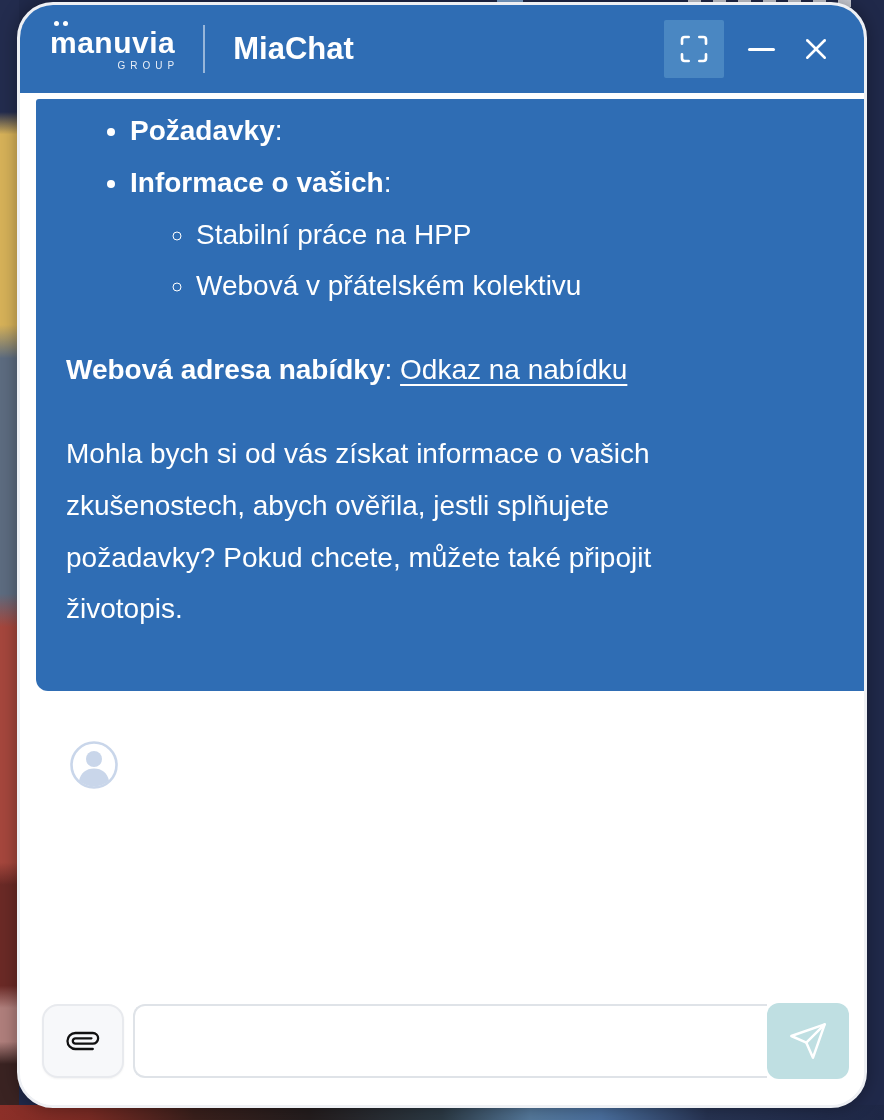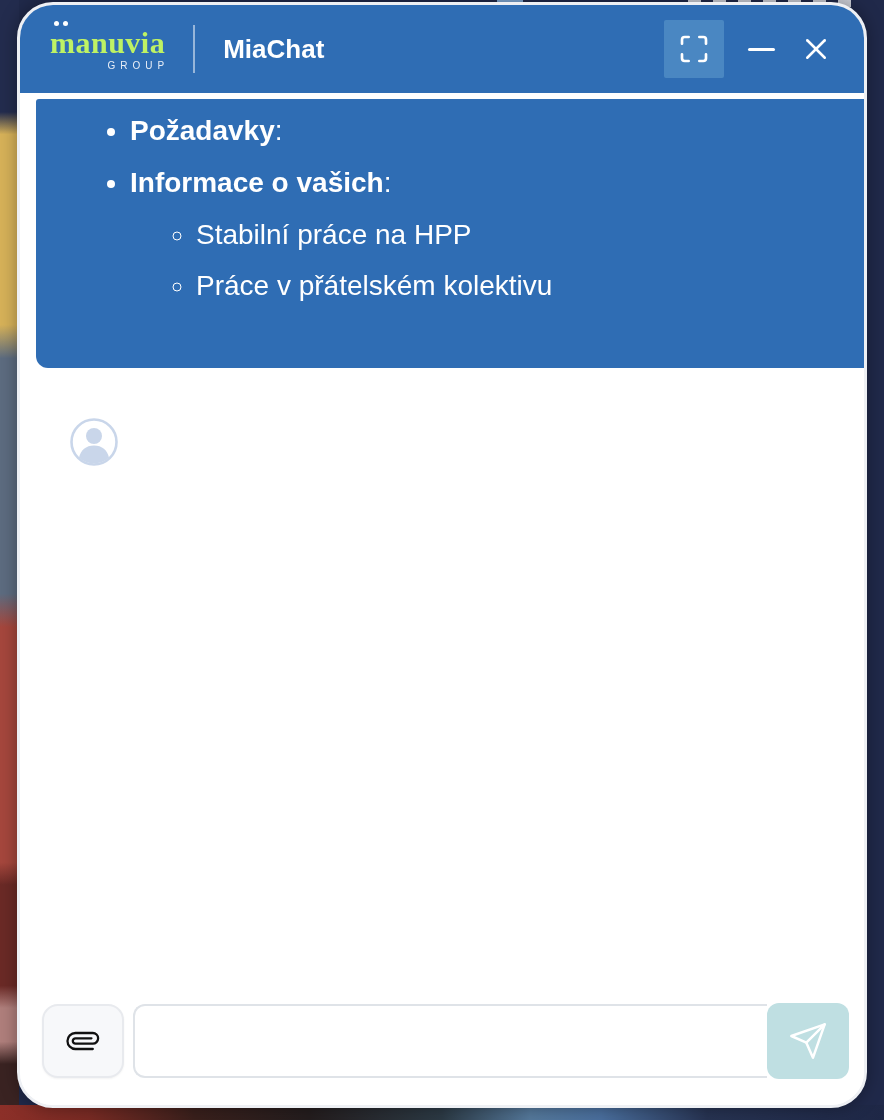--- a/index.html
+++ b/index.html
@@ -52,37 +52,37 @@
 
   
   .chat-header{
     height:88px;flex:0 0 88px;
     background:#2f6db4;
     display:flex;align-items:center;
     padding:0 30px 0 30px;
   }
   .logo{position:relative;line-height:1;}
   .logo-text{
-    color:#bef264;font-size:30px;font-weight:700;letter-spacing:.5px;
-    font-family:Liberation Serif, serif;
+    color:#ffffff;font-size:30px;font-weight:700;letter-spacing:.5px;
+    font-family:Liberation Sans, sans-serif;
   }
   .logo-dots{
     position:absolute;top:-7px;left:4px;
     width:5px;height:5px;border-radius:50%;background:#fff;
     box-shadow:9px 0 0 #fff;
   }
   .logo-sub{
     color:#e8eef7;font-size:10px;letter-spacing:5px;
     text-align:right;margin-top:3px;margin-right:-4px;
   }
   .header-divider{
     width:2px;height:48px;background:rgba(255,255,255,.5);
     margin:0 28px;flex:0 0 2px;
   }
-  .app-title{color:#fff;font-size:26px;font-weight:700;}
+  .app-title{color:#fff;font-size:31px;font-weight:700;}
   .header-controls{margin-left:auto;display:flex;align-items:center;gap:22px;}
   .expand-btn{
     width:60px;height:58px;background:#4a87c2;border:none;cursor:pointer;
     display:flex;align-items:center;justify-content:center;border-radius:2px;
     padding:0;
   }
   .icon-btn{
     background:transparent;border:none;cursor:pointer;padding:0;
     display:flex;align-items:center;justify-content:center;
   }
@@ -185,27 +185,33 @@
   <main class="chat-area">
     <div class="bubble">
       <ul class="l1">
         <li>
           <span class="b">Požadavky</span><span>:</span>
         </li>
         <li>
           <span class="b">Informace o vašich</span><span>:</span>
           <ul class="l2">
             <li>Stabilní práce na HPP</li>
-            <li>Práce v přátelském kolektivu</li>
+            <li>Webová v přátelském kolektivu</li>
           </ul>
         </li>
       </ul>
 
-
-
+      <p class="kv">
+        <span class="b">Webová adresa nabídky</span><span>:</span>
+        <span> </span>
+        <a href="#">Odkaz na nabídku</a>
+      </p>
+
+
+      <p class="closing">Mohla bych si od vás získat informace o vašich zkušenostech, abych ověřila, jestli splňujete požadavky? Pokud chcete, můžete také připojit životopis.</p>
     </div>
 
     <div class="avatar">
       <span style="display:flex;">
         <svg width="48" height="48" viewBox="0 0 48 48">
           <circle cx="24" cy="24" r="22.5" fill="none" stroke="#c9d6ea" stroke-width="2.6"></circle>
           <circle cx="24" cy="18" r="8" fill="#c9d6ea"></circle>
           <path d="M24 27.5 c-8 0 -13.5 4.8 -15 12.2 a22.5 22.5 0 0 0 30 0 c-1.5 -7.4 -7 -12.2 -15 -12.2 z" fill="#c9d6ea"></path>
         </svg>
       </span>

